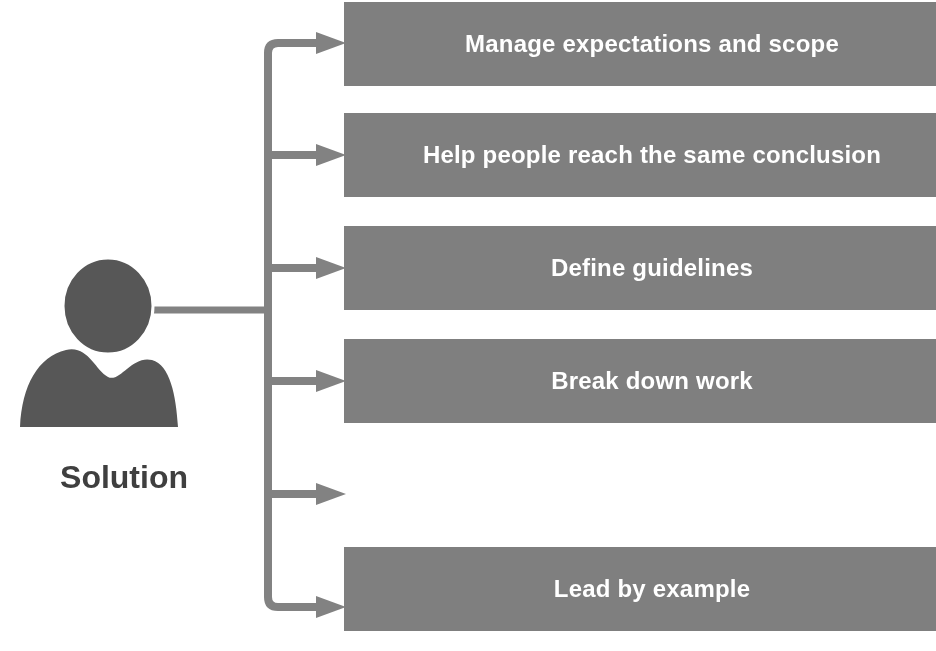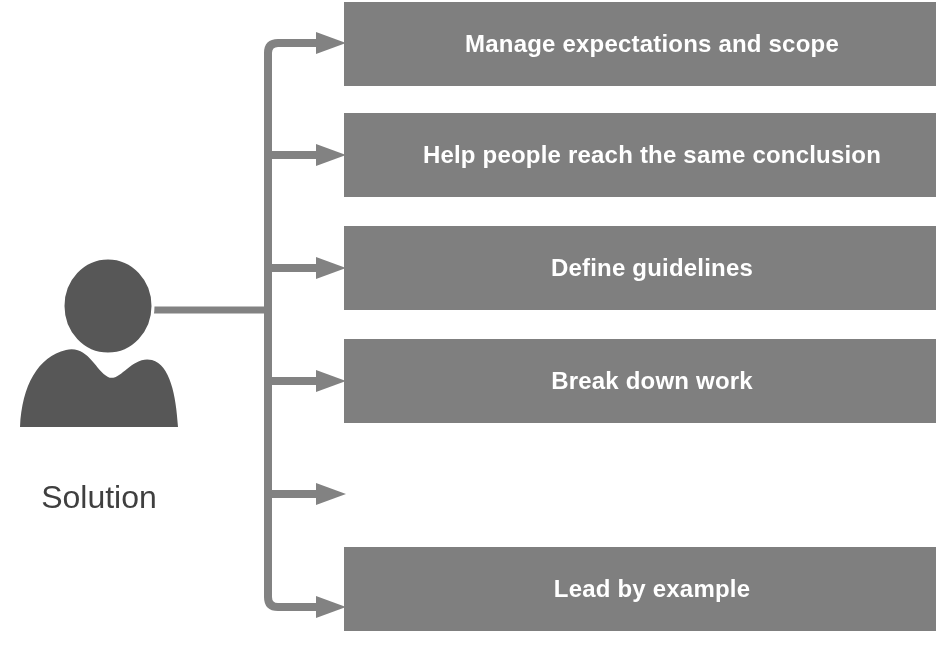--- a/index.html
+++ b/index.html
@@ -33,27 +33,26 @@
     font-size: 24px;
     letter-spacing: 0.2px;
     z-index: 2;
     text-align: center;
   }
   .actor-label {
     position: absolute;
     left: 10px;
     top: 452px;
     width: 178px;
-    text-align: center;
-    font-weight: normal;
+    text-align: right;
+    font-weight: bold;
     font-size: 32px;
     line-height: 50px;
     color: var(--label-text, #3f3f3f);
     z-index: 2;
-    margin-top: 20px;
   }
   .connector-stroke { stroke: var(--connector, #828282); fill: none; }
   .connector-fill   { fill: var(--connector, #828282); }
   .person-fill      { fill: var(--person-fill, #575757); }
 </style>
 </head>
 <body>
 
 <div class="canvas">
 

